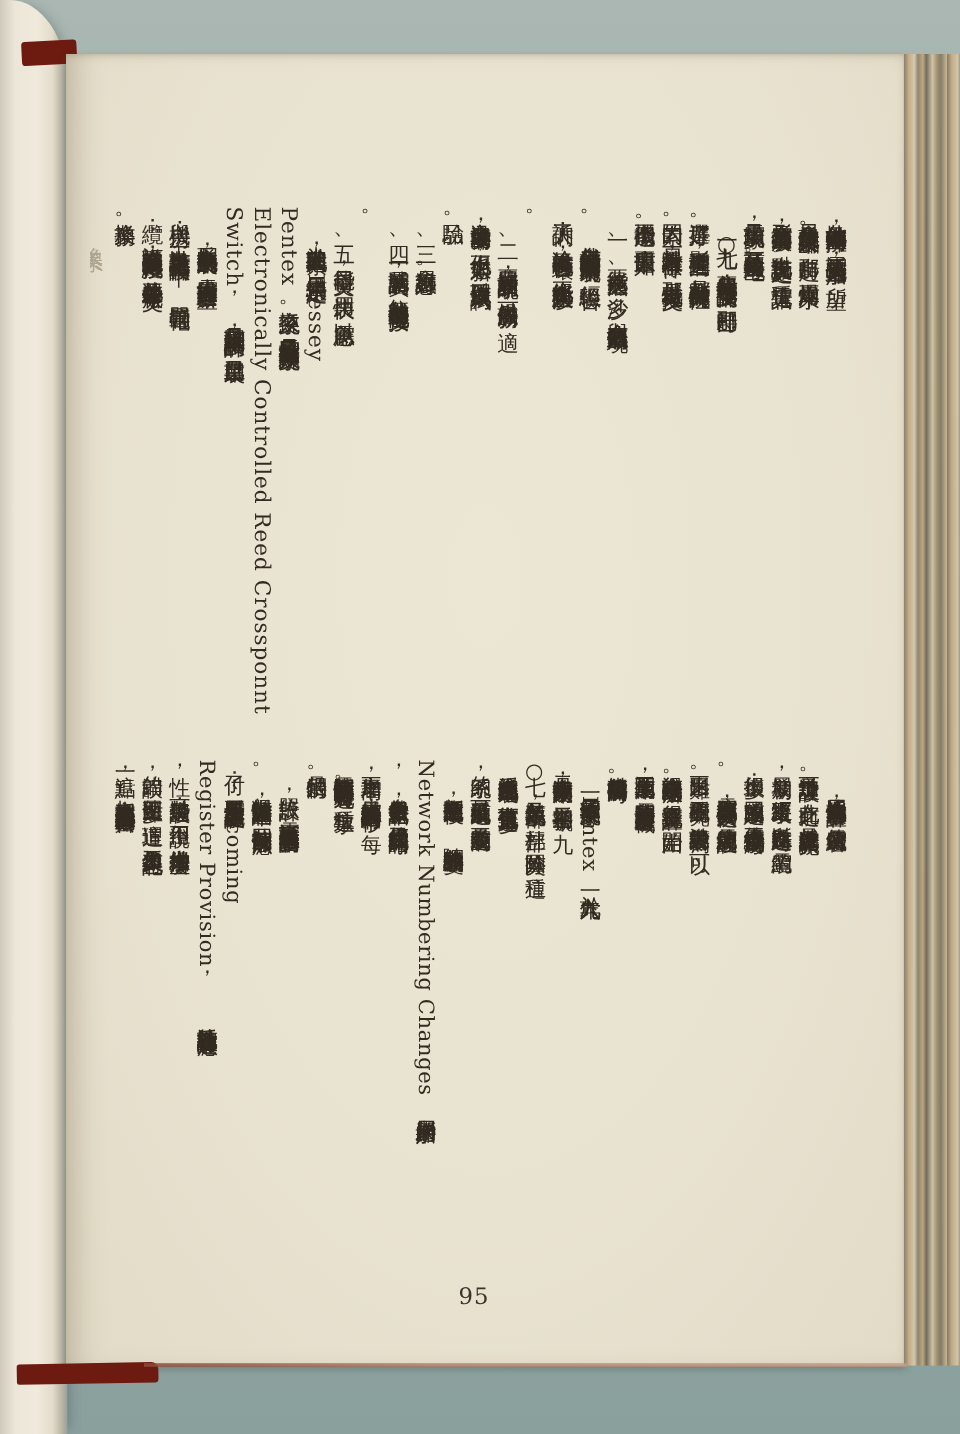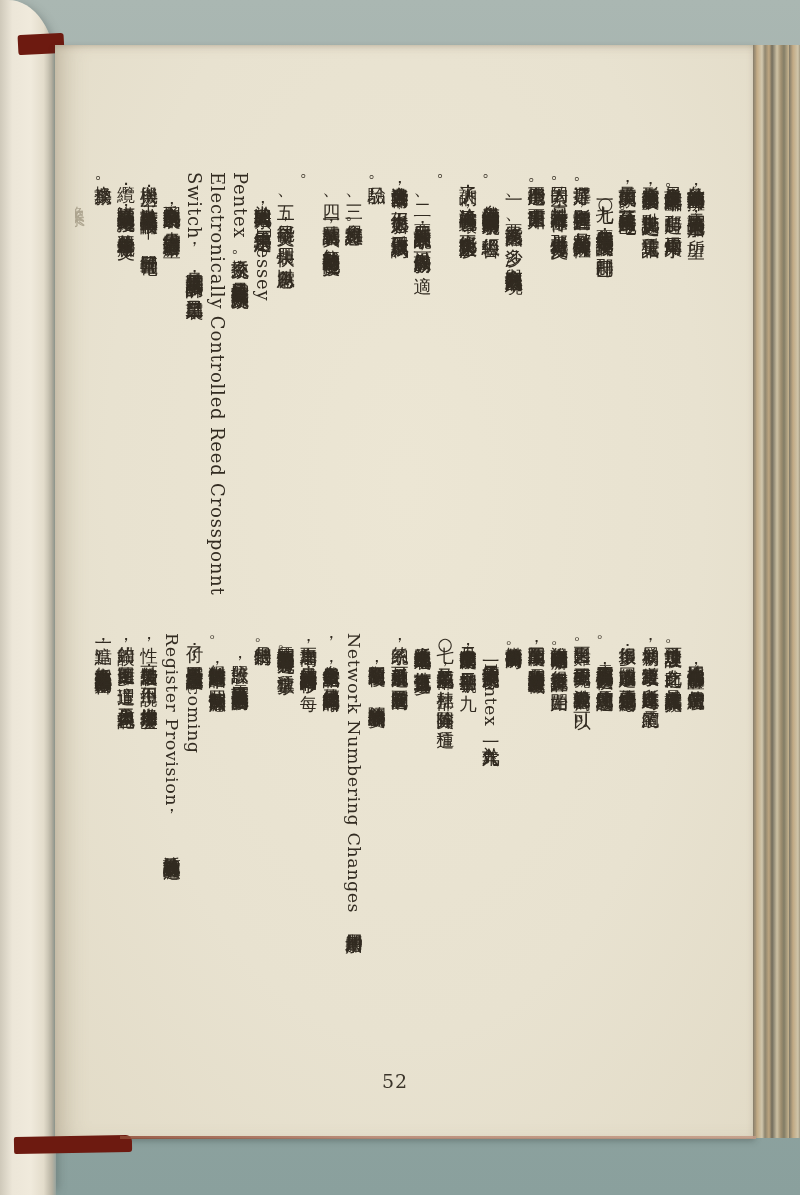--- a/index.html
+++ b/index.html
@@ -139,18 +139,18 @@
       <div class="col">是很特別的。</div>
       <div class="col">　依照設計，電話交換系統是可以應付這種話務量的</div>
       <div class="col">。但對於繁忙時的很高通話率，共同控制部分便無法應</div>
       <div class="col">付了；所以需要大量增加入蓄記器設備 Incoming</div>
       <div class="col">Register Provision，　該系統的設計具有這種適應</div>
       <div class="col">性，可加裝這些設備；但不用說，大批增加組件所發生</div>
       <div class="col">的錯誤，使困難更多。這一道理，參加工作人員也記得</div>
       <div class="col">這一點，加上交換系統製造廠商給予必要的協助與合作</div>
     </div>
 
-  <div class="pageno">52</div>
+  <div class="pageno">95</div>
 </div>
 
 <div class="fore-edge-overlay"></div>
 <div class="cover-bottom"></div>
 <div class="cover-bottom-line"></div>
 
 </body></html>

